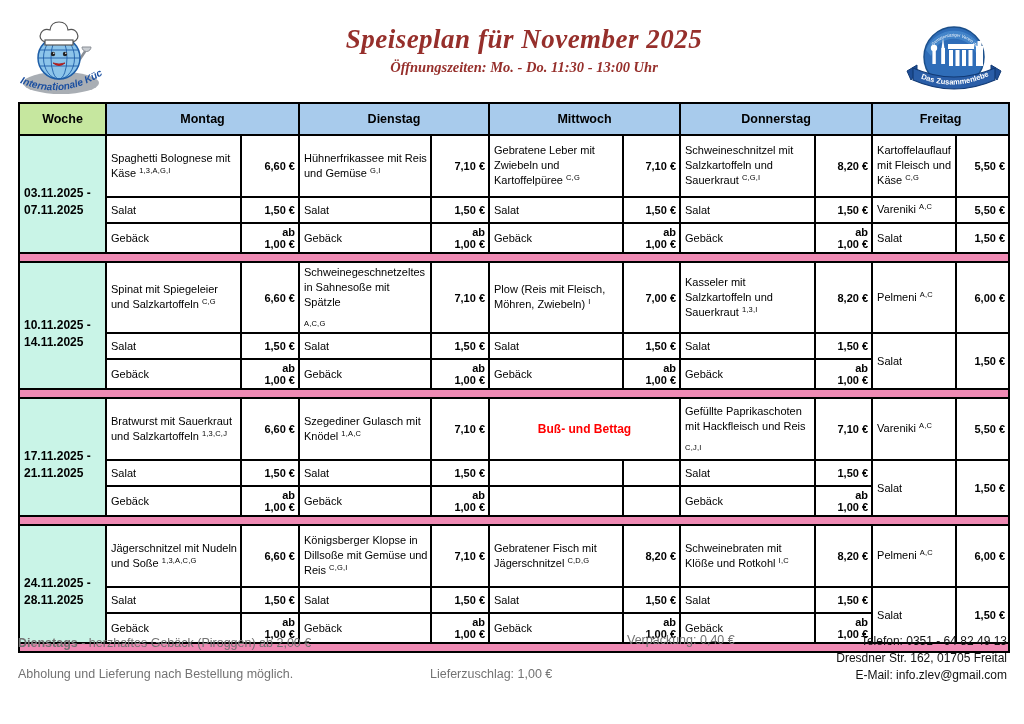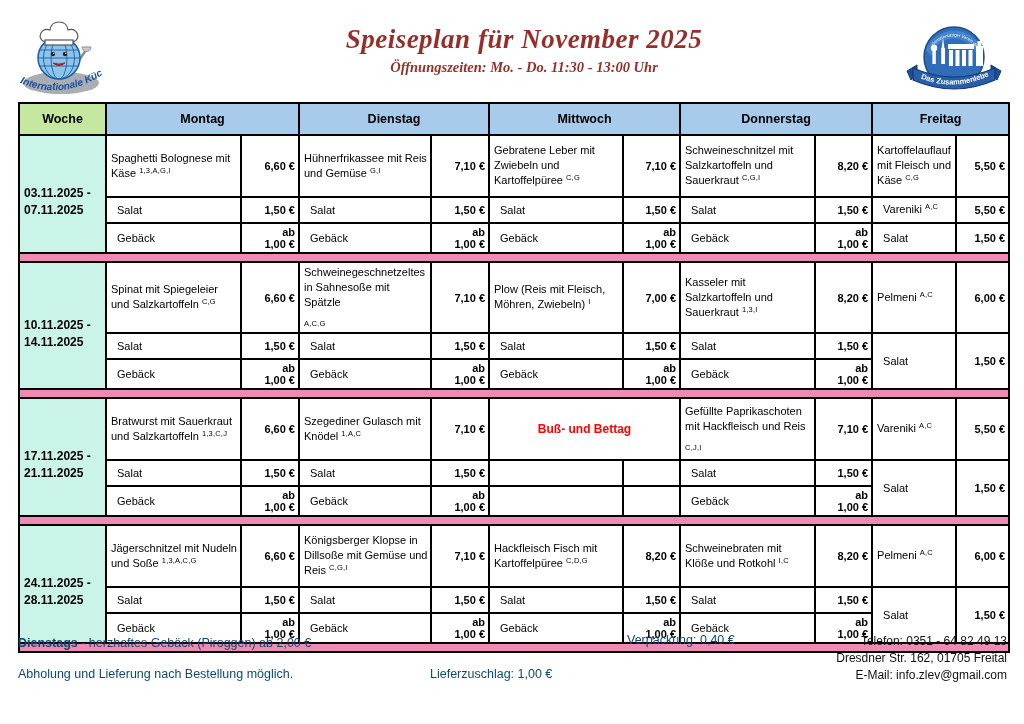--- a/index.html
+++ b/index.html
@@ -51,24 +51,24 @@
   .row-main td { height: 62px; }
   .row-mid td  { height: 26px; }
   .row-bot td  { height: 25px; }
   td.sep-cell  { background: var(--sep-bg); height: 9px; padding: 0; }
   td.holiday-cell {
     color: var(--holiday-color, #f00); font-weight: bold; font-size: 12px;
     text-align: center; vertical-align: middle;
   }
   .sup { font-size: 7.5px; position: relative; top: -4px; letter-spacing: .2px; }
   .sup-block { display: block; top: -2px; line-height: 8px; margin-top: 12px; }
-  td.label-cell { vertical-align: middle; padding-left: 10px; }
+  td.label-cell { vertical-align: middle; padding-left: 4px; }
 
   
-  .fnote { position: absolute; font-size: 12.5px; color: #0c4a6e; }
+  .fnote { position: absolute; font-size: 12.5px; color: #737373; }
   #note-line   { left: 18px;  top: 636px; }
   #note-line b { font-weight: bold; }
   #pickup-line { left: 18px;  top: 667px; }
   #delivery-line  { left: 430px; top: 667px; }
   #packaging-line { left: 627px; top: 633px; }
   #contact-block  { right: 17px; top: 633px; text-align: right; font-size: 12px; line-height: 17px; color: #111; position: absolute; }
 </style>
 </head>
 <body>
 
@@ -283,21 +283,21 @@
         </tr>
         <tr class="row-sep">
           <td class="sep-cell" colspan="11"></td>
         </tr>
         <tr class="row-main">
           <td class="date-cell" rowspan="3">24.11.2025 - 28.11.2025</td>
           <td class="dish-cell day-start"><span>Jägerschnitzel mit Nudeln und Soße</span> <span class="sup">1,3,A,C,G</span></td>
           <td class="price-col">6,60 €</td>
           <td class="dish-cell day-start"><span>Königsberger Klopse in Dillsoße mit Gemüse und Reis</span> <span class="sup">C,G,I</span></td>
           <td class="price-col">7,10 €</td>
-          <td class="dish-cell day-start"><span>Hackfleisch Fisch mit Kartoffelpüree</span> <span class="sup">C,D,G</span></td>
+          <td class="dish-cell day-start"><span>Gebratener Fisch mit Jägerschnitzel</span> <span class="sup">C,D,G</span></td>
           <td class="price-col">8,20 €</td>
           <td class="dish-cell day-start"><span>Schweinebraten mit Klöße und Rotkohl</span> <span class="sup">I,C</span></td>
           <td class="price-col">8,20 €</td>
           <td class="dish-cell day-start"><span>Pelmeni</span> <span class="sup">A,C</span></td>
           <td class="price-col">6,00 €</td>
         </tr>
         <tr class="row-mid">
           <td class="label-cell dish-cell day-start"><span>Salat</span></td>
           <td class="price-col">1,50 €</td>
           <td class="label-cell dish-cell day-start"><span>Salat</span></td>

